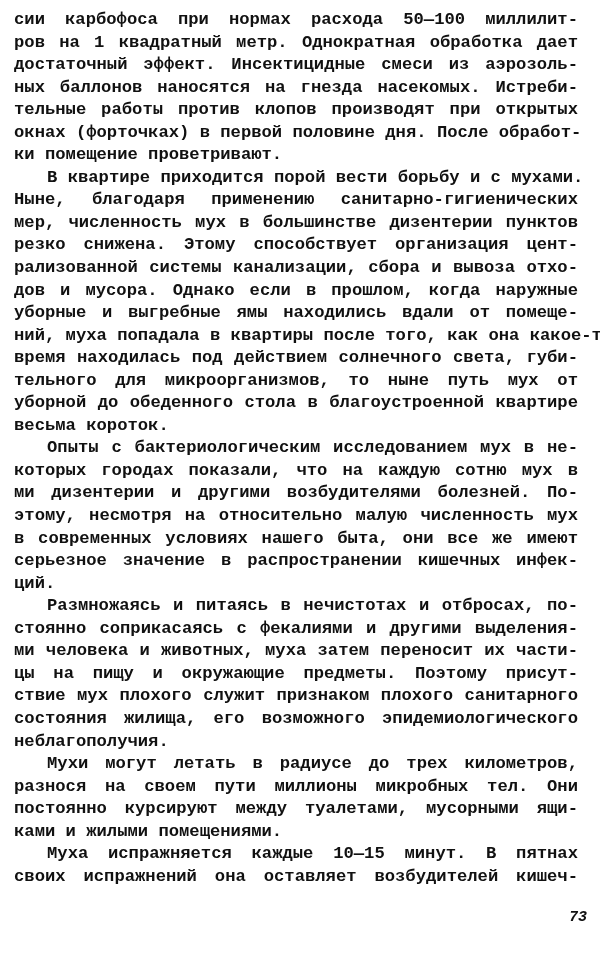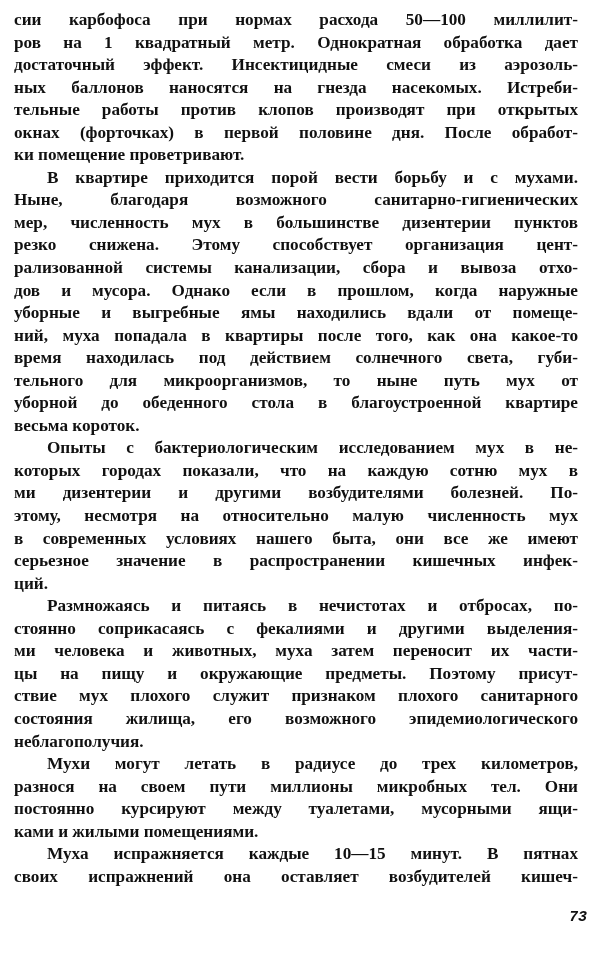--- a/index.html
+++ b/index.html
@@ -1,19 +1,19 @@
 <!DOCTYPE html>
 <html><head>
 <meta charset="utf-8">
 <style>
   html, body { margin: 0; padding: 0; background: #ffffff; }
   body { width: 600px; height: 979px; position: relative; overflow: hidden; }
   .page {
     position: absolute; left: 14px; top: 9px; width: 564px;
-    font-family: Liberation Serif, serif;
+    font-family: Liberation Mono, monospace;
     font-weight: bold;
     font-size: 17.2px;
     line-height: 22.55px;
     color: #111111;
   }
   .line {
     display: block;
     white-space: nowrap;
     text-align: justify;
     text-align-last: justify;
@@ -34,21 +34,21 @@
 
 <div class="page" id="page-body">
     <span class="line">сии карбофоса при нормах расхода 50—100 миллилит-</span>
     <span class="line">ров на 1 квадратный метр. Однократная обработка дает</span>
     <span class="line">достаточный эффект. Инсектицидные смеси из аэрозоль-</span>
     <span class="line">ных баллонов наносятся на гнезда насекомых. Истреби-</span>
     <span class="line">тельные работы против клопов производят при открытых</span>
     <span class="line">окнах (форточках) в первой половине дня. После обработ-</span>
     <span class="line last">ки помещение проветривают.</span>
     <span class="line indent">В квартире приходится порой вести борьбу и с мухами.</span>
-    <span class="line">Ныне, благодаря возможного санитарно-гигиенических</span>
+    <span class="line">Ныне, благодаря применению санитарно-гигиенических</span>
     <span class="line">мер, численность мух в большинстве дизентерии пунктов</span>
     <span class="line">резко снижена. Этому способствует организация цент-</span>
     <span class="line">рализованной системы канализации, сбора и вывоза отхо-</span>
     <span class="line">дов и мусора. Однако если в прошлом, когда наружные</span>
     <span class="line">уборные и выгребные ямы находились вдали от помеще-</span>
     <span class="line">ний, муха попадала в квартиры после того, как она какое-то</span>
     <span class="line">время находилась под действием солнечного света, губи-</span>
     <span class="line">тельного для микроорганизмов, то ныне путь мух от</span>
     <span class="line">уборной до обеденного стола в благоустроенной квартире</span>
     <span class="line last">весьма короток.</span>

